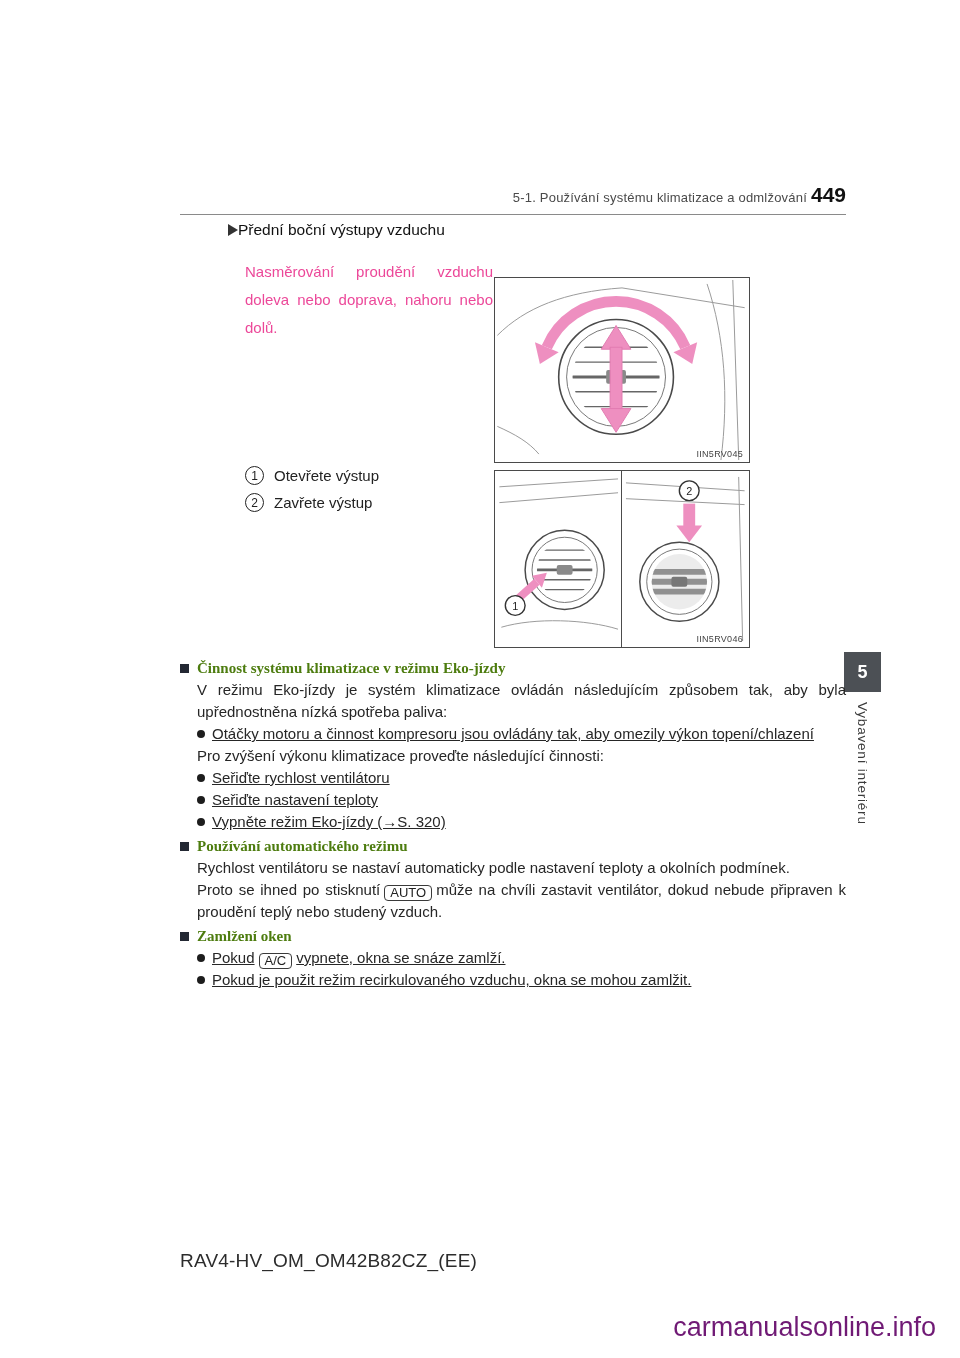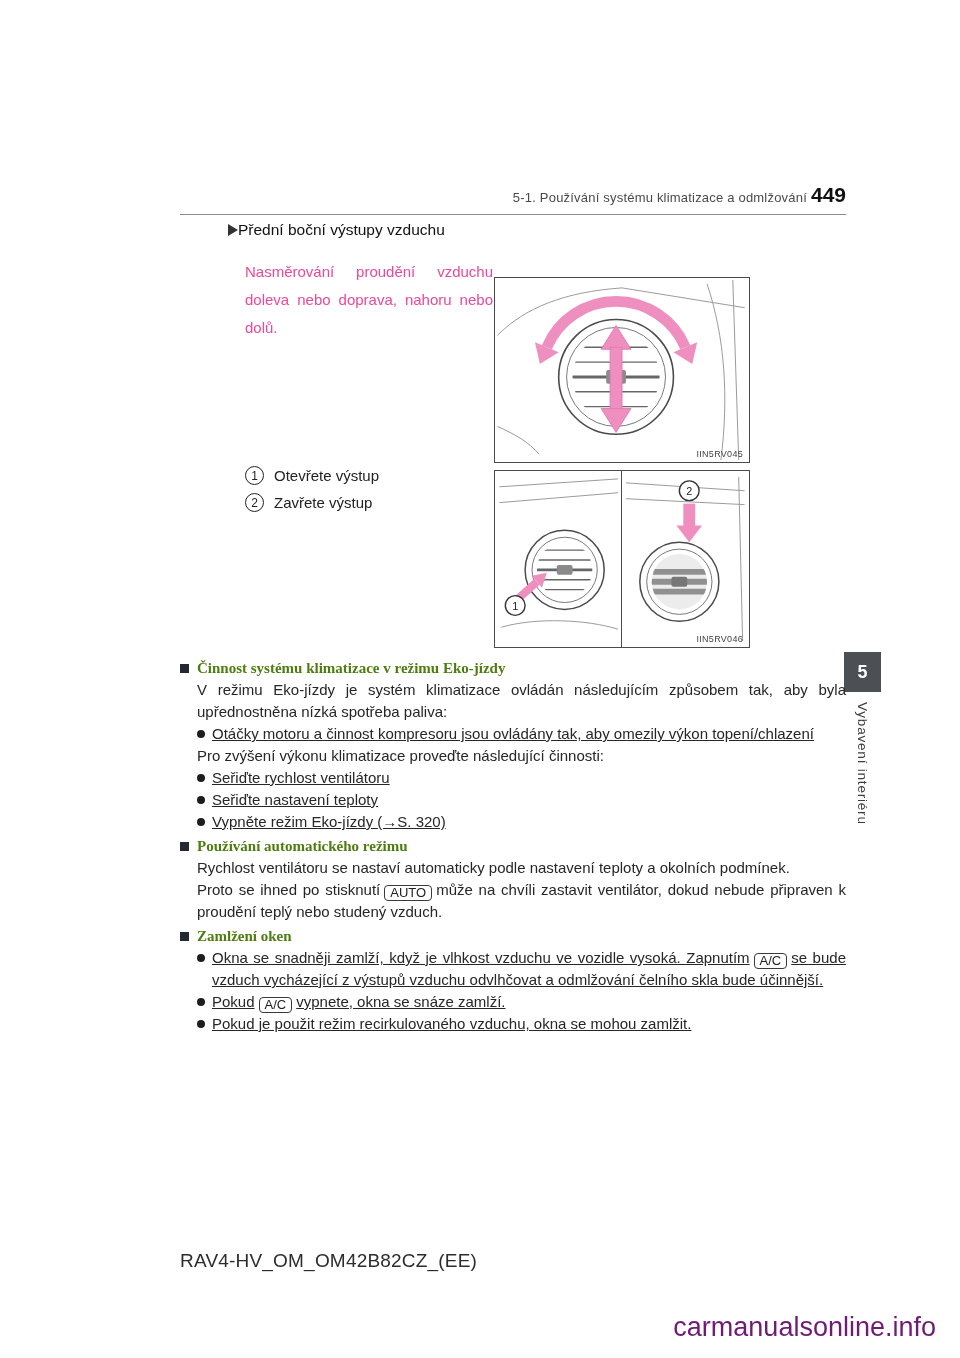--- a/index.html
+++ b/index.html
@@ -247,26 +247,20 @@
     </div>
 
     <div class="note">
       <div class="note-title">
         <span class="sq"></span>
         <span class="nt">Zamlžení oken</span>
       </div>
       <div class="nb">
         <span class="dot"></span>
         <div class="bt">
-          <span>Okna se snadněji zamlží, když je vlhkost vzduchu ve vozidle vysoká. Zapnutím</span><span class="btn">A/C</span><span>se bude vzduch vycházející z výstupů vzduchu odvlhčovat a odmlžování čelního skla bude účinnější.</span>
-        </div>
-      </div>
-      <div class="nb">
-        <span class="dot"></span>
-        <div class="bt">
           <span>Pokud</span><span class="btn">A/C</span><span>vypnete, okna se snáze zamlží.</span>
         </div>
       </div>
       <div class="nb">
         <span class="dot"></span>
         <div class="bt">Pokud je použit režim recirkulovaného vzduchu, okna se mohou zamlžit.</div>
       </div>
     </div>
 
   </section>

